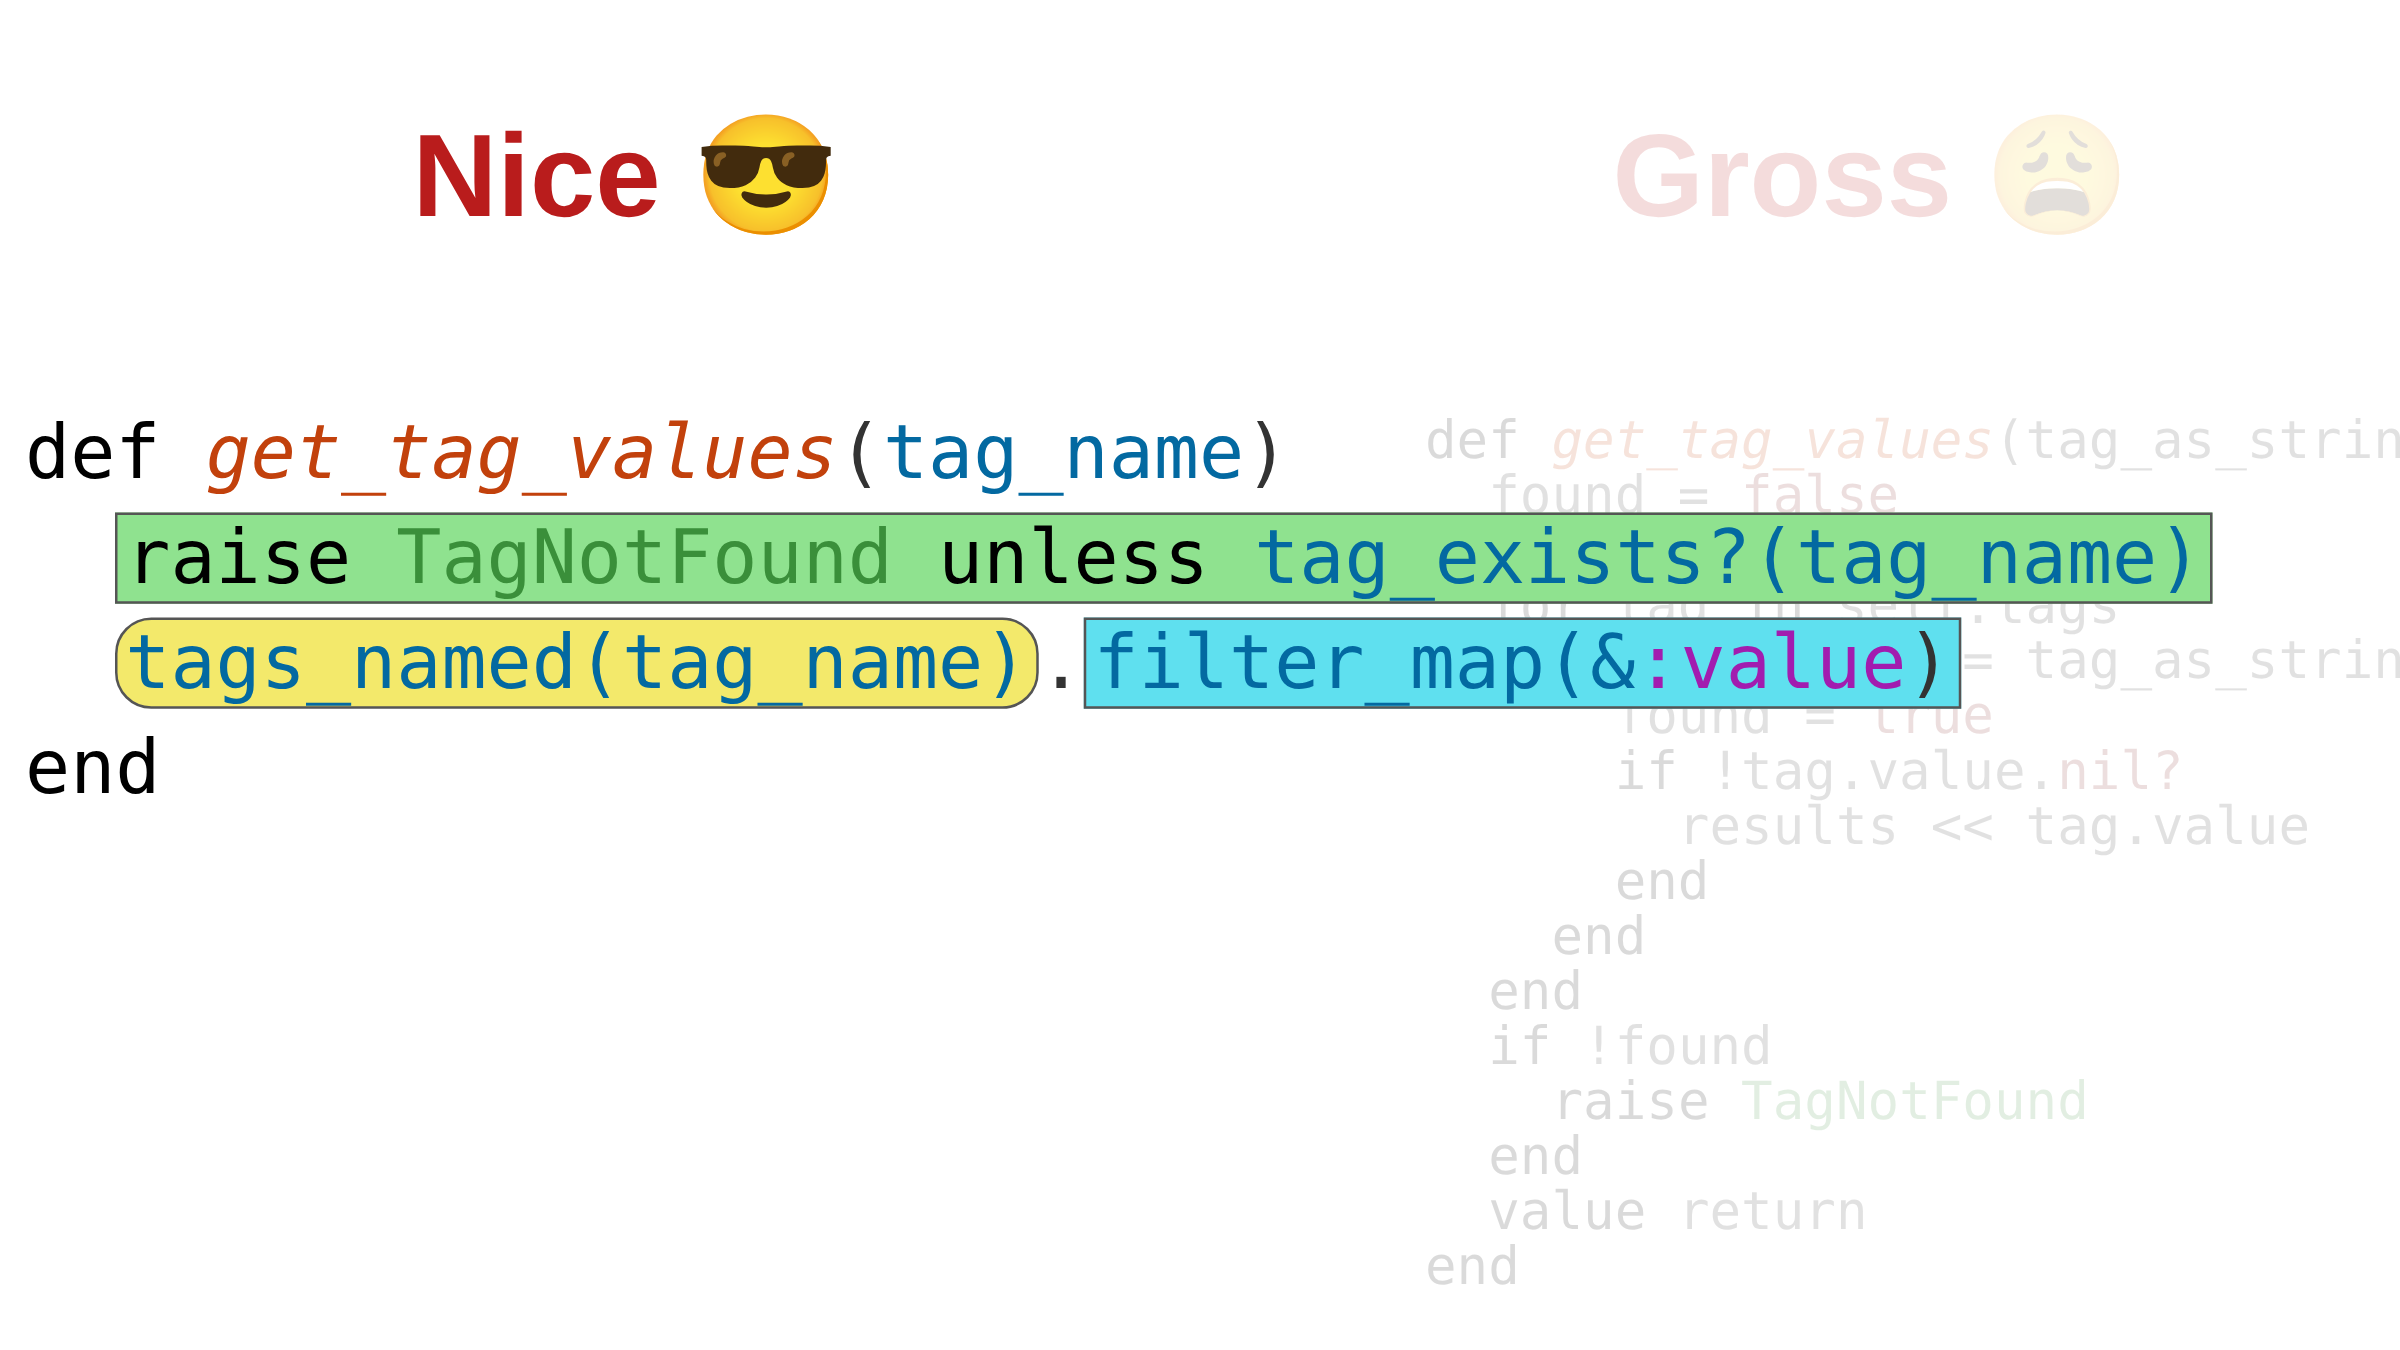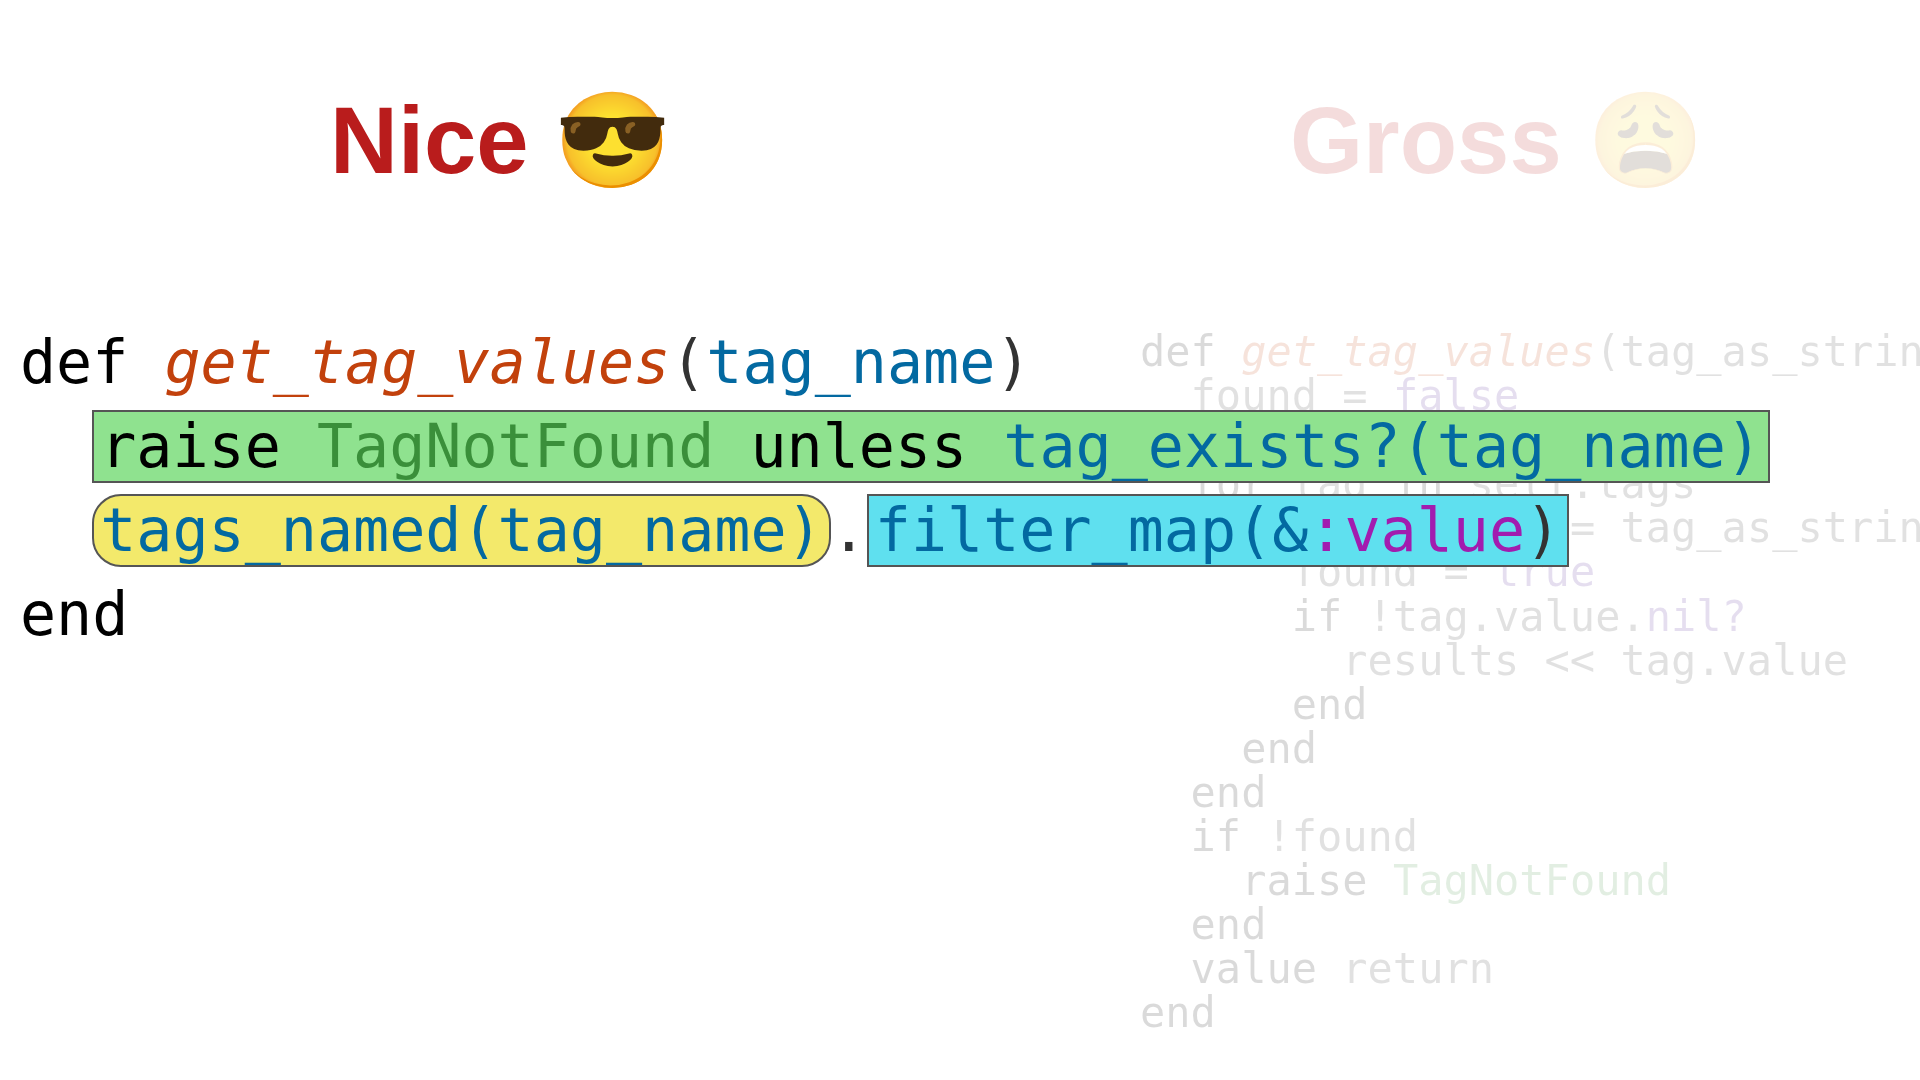--- a/index.html
+++ b/index.html
@@ -55,21 +55,21 @@
     font-size: 42px;
     line-height: 1.05;
     color: #333;
     white-space: pre;
   }
 
   .kw   { color: #000000; }  
   .fn   { color: #c2410c; font-style: italic; }  
   .cls  { color: #3a8f3a; }  
   .var  { color: #0369a1; margin-top: 32px;    }  
-  .lit  { color: #4c1d95; }  
+  .lit  { color: #7f1d1d; }  
   .sym  { color: #a21caf; }  
   .op   { color: #333;    }  
 
   .hl {
     border: 2px solid #555;
     padding: 0 6px;
     display: inline-block;
     line-height: 1.15;
     text-align: center;
   }

